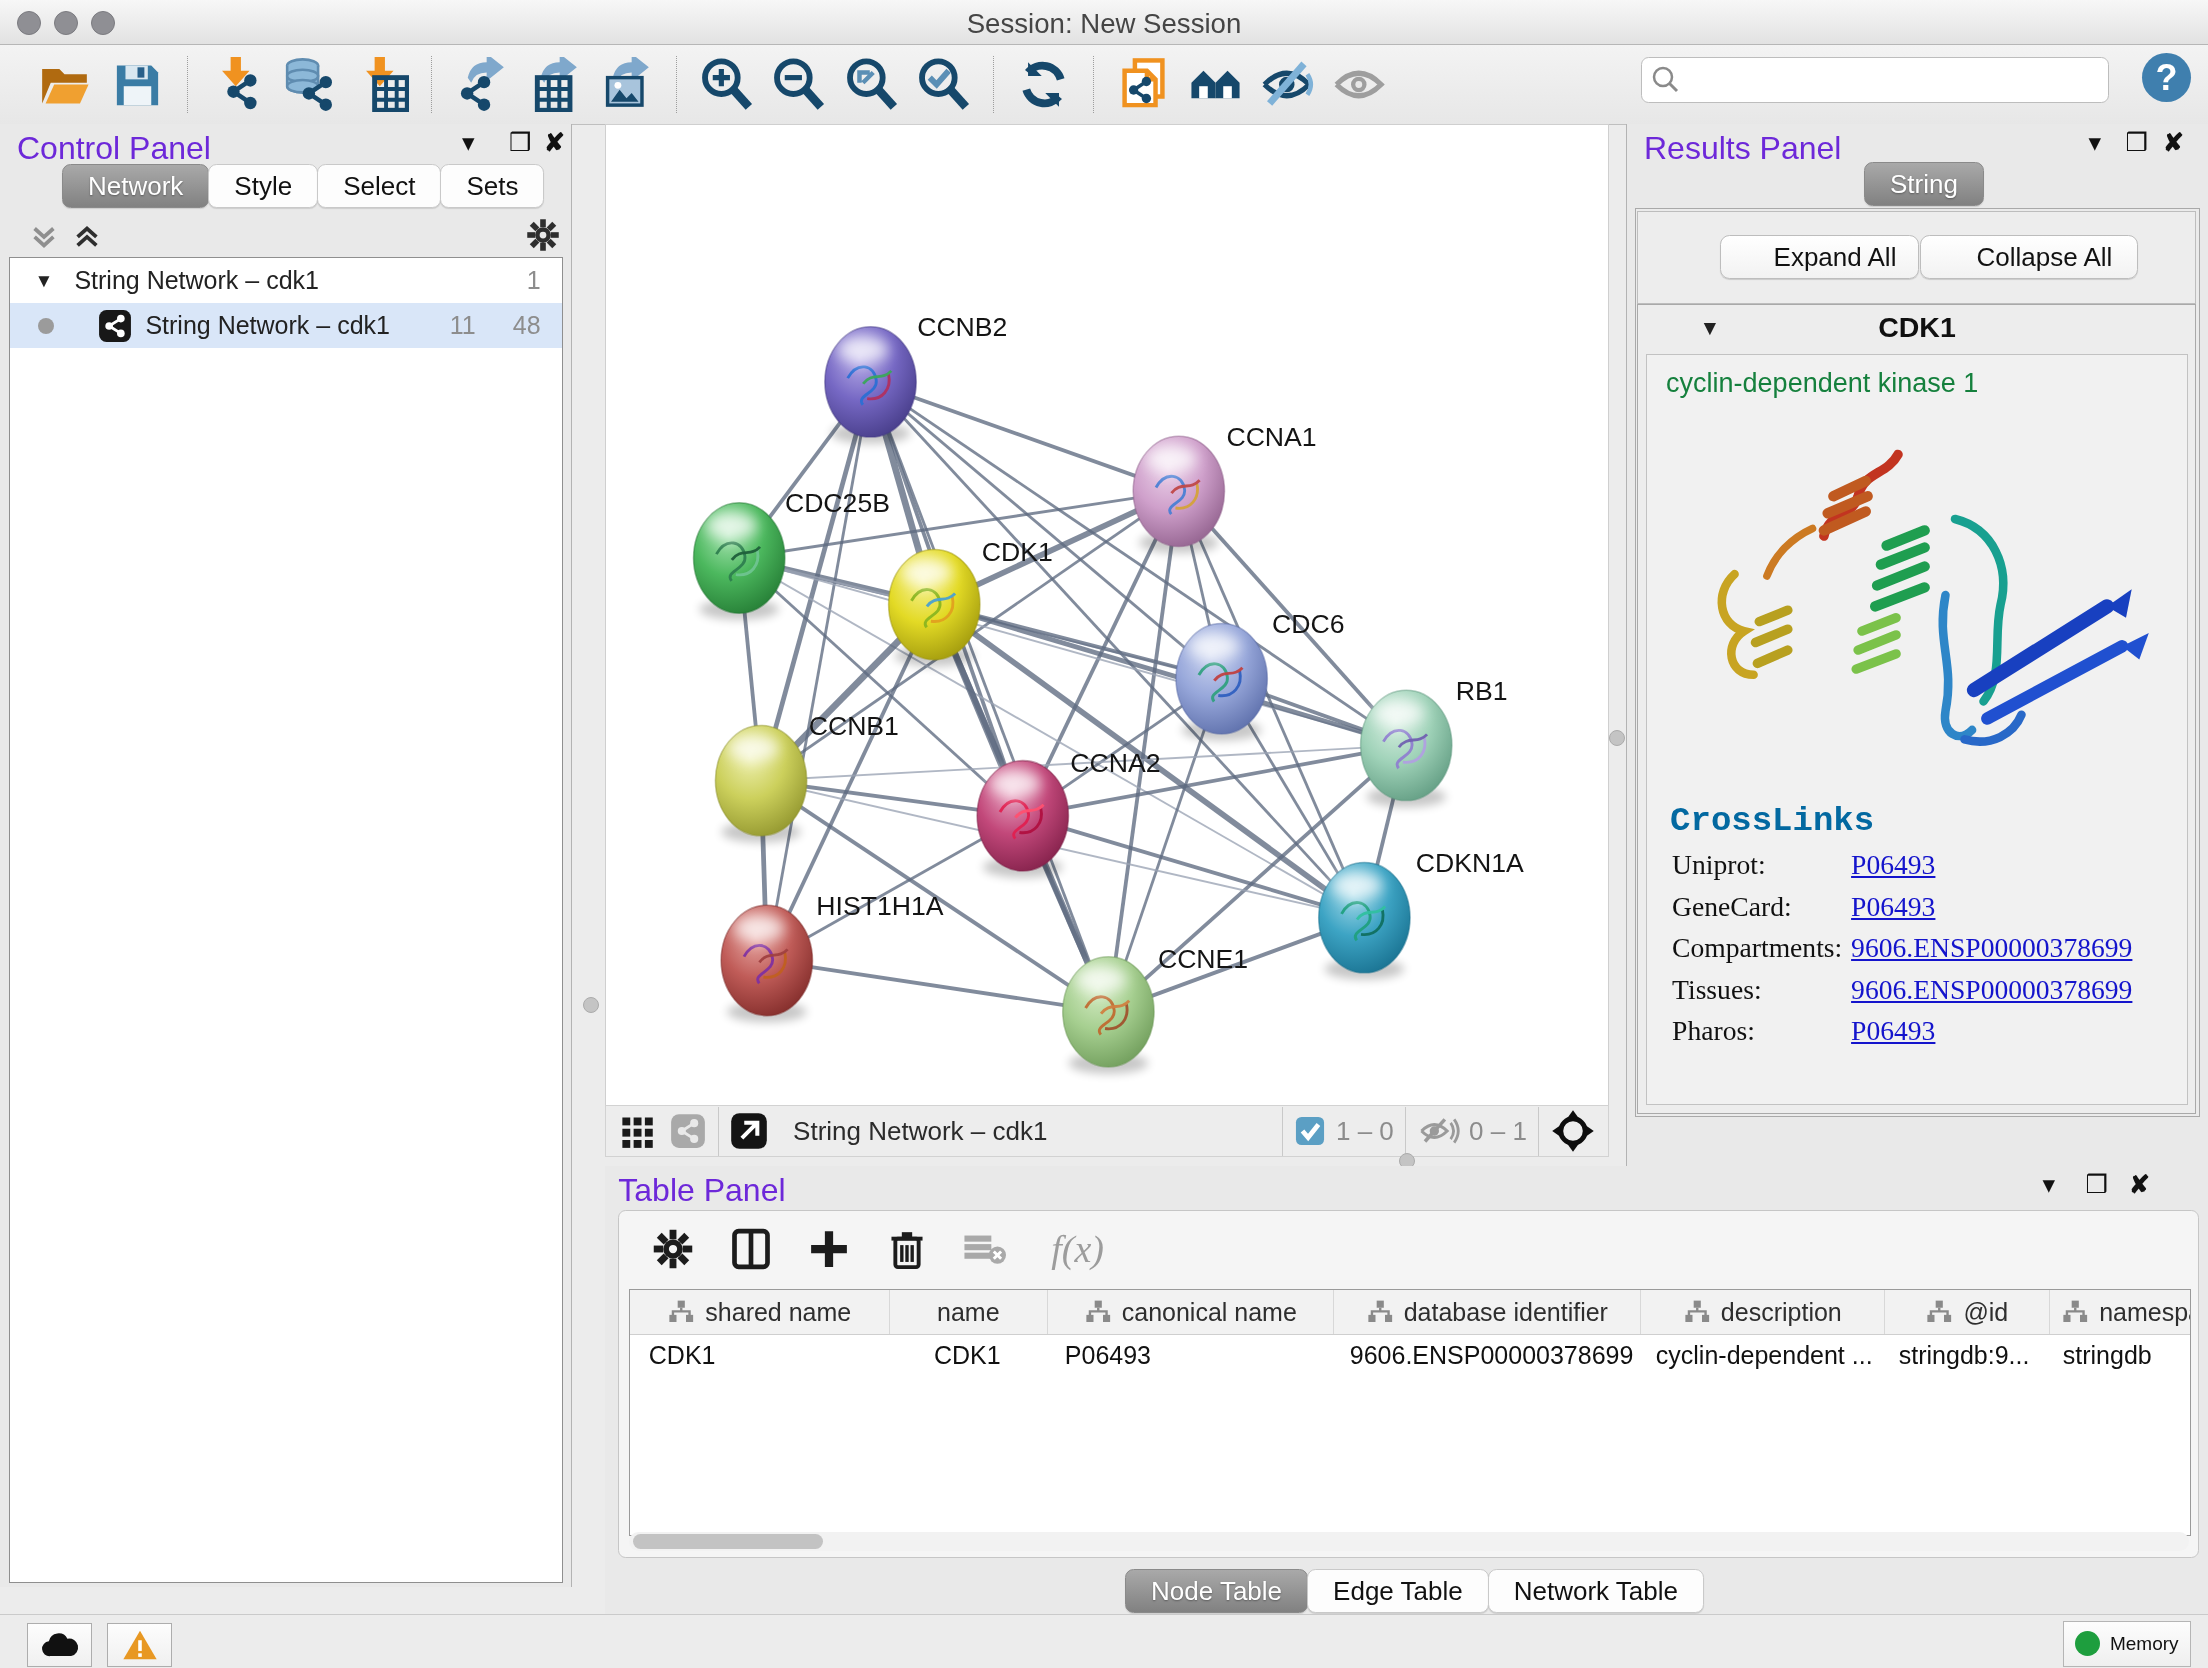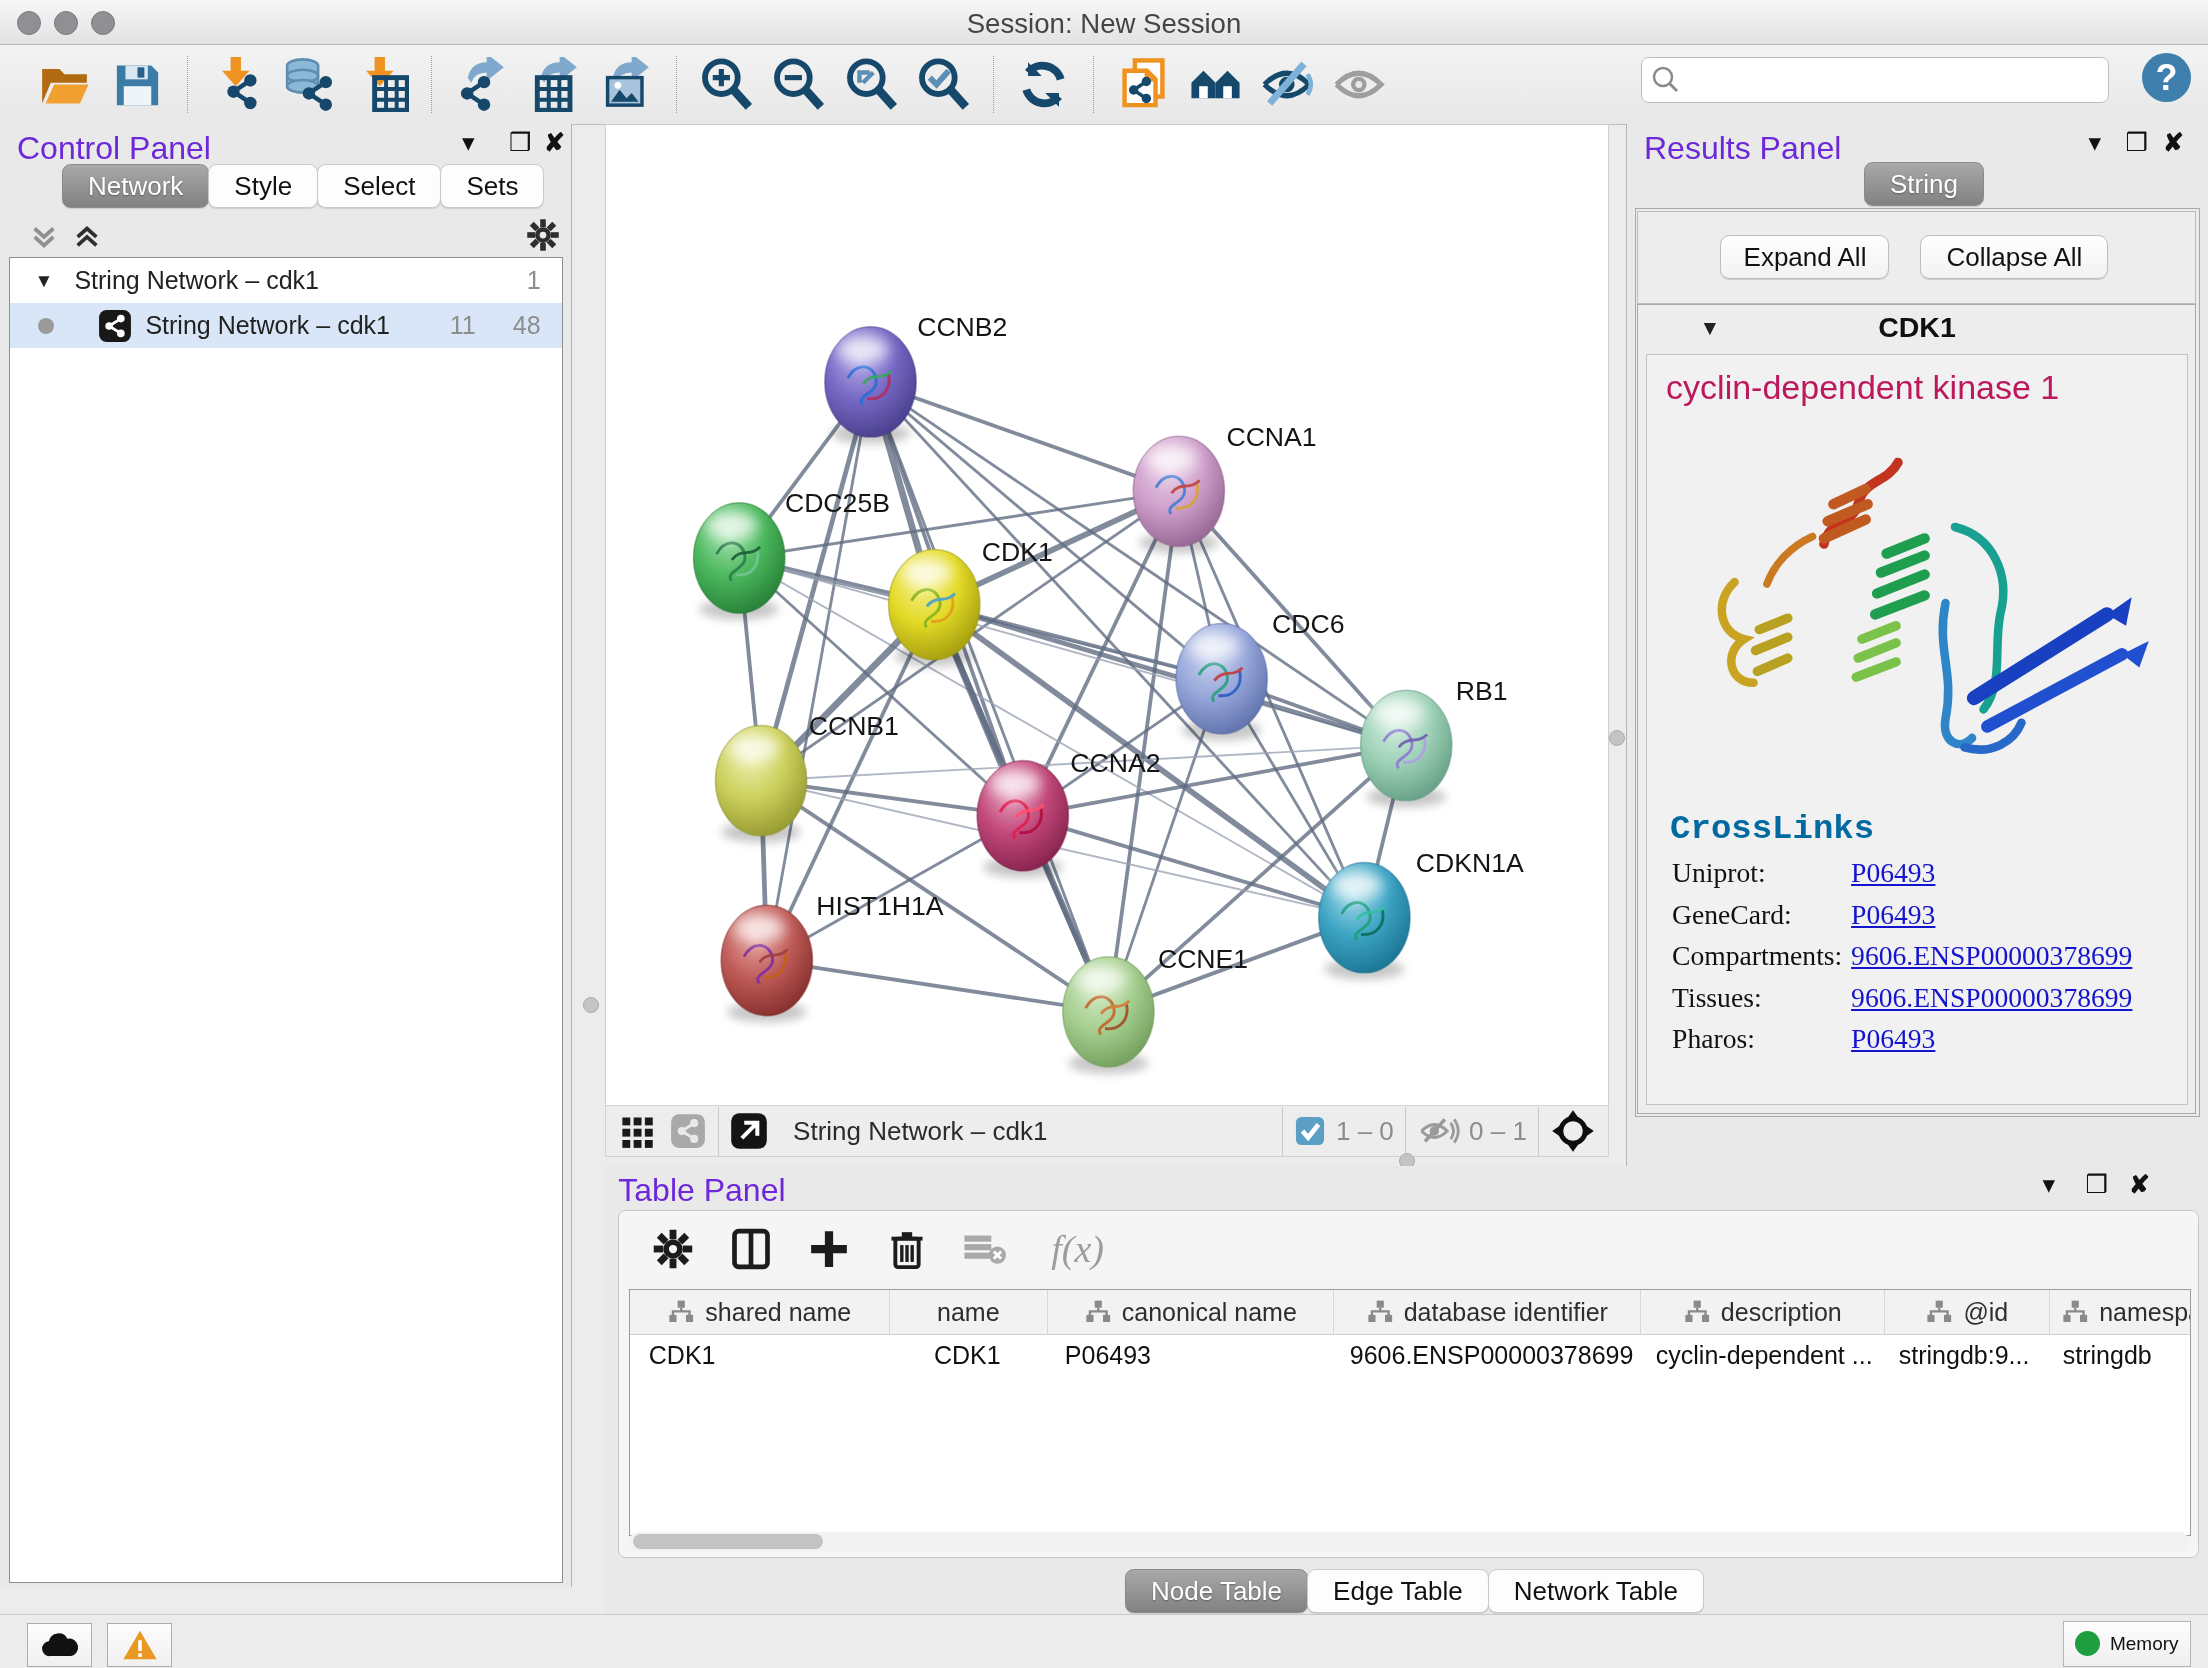--- a/index.html
+++ b/index.html
@@ -48,21 +48,21 @@
     border:1px solid #cfcfcf;}
   #canvas-status{left:605px;top:1105px;width:1002px;height:50px;background:#ededed;
     border:1px solid #d2d2d2;display:flex;align-items:center;}
   .cs-div{width:0;height:49px;border-left:1px solid #c9c9c9;margin:0 11.4px;}
   .splitter-dot{width:14.3px;height:14.3px;border-radius:50%;background:#c4c4c4;border:1px solid #ababab;}
   
   #results-panel{left:1626px;top:124px;width:582px;height:1463px;background:#e9e9e9;
     border-left:1px solid #b3b3b3;}
   .white-btn{background:linear-gradient(#ffffff,#f2f2f2);border:1px solid #bdbdbd;
     border-radius:9.5px;font-size:26px;color:#111;text-align:center;
-    box-shadow:0 1px 1px rgba(0,0,0,.15);}
+    box-shadow:0 1px 1px rgba(0,0,0,.15);padding-left:30px;}
   #rp-outer{position:absolute;left:7.6px;top:84px;width:563px;height:907px;
     border:1px solid #a9a9a9;background:#ebebeb;}
   #rp-btnrow{position:absolute;left:1.9px;top:1.9px;width:557px;height:91px;
     border:1px solid #bdbdbd;background:#ededed;}
   #rp-section{position:absolute;left:1.9px;top:95px;width:557px;height:808px;
     border:1px solid #a9a9a9;background:#ededed;}
   #rp-content{position:absolute;left:7.6px;top:49px;width:540px;height:749px;
     border:1px solid #c2c2c2;background:#f1f1f1;overflow:hidden;}
   .xl-row{display:flex;font-family:"Liberation Serif",serif;font-size:27.6px;margin:9.5px 0 9.5px 25px;}
   .xl-label{width:179px;color:#111;}
@@ -615,21 +615,21 @@
     </div>
     <div id="rp-outer">
       <div id="rp-btnrow">
         <div class="white-btn" style="position:absolute;left:82px;top:23px;width:167px;height:42px;line-height:42px">Expand All</div>
         <div class="white-btn" style="position:absolute;left:282px;top:23px;width:186px;height:42px;line-height:42px">Collapse All</div>
       </div>
       <div id="rp-section">
         <span style="position:absolute;left:61px;top:11.4px;font-size:21px">▼</span>
         <div style="position:absolute;left:0;right:0;top:5.7px;text-align:center;font-size:28.5px;font-weight:bold;color:#101010">CDK1</div>
         <div id="rp-content">
-          <div style="margin:13.3px 0 0 19px;font-size:34px;color:#be185d">cyclin-dependent kinase 1</div>
+          <div style="margin:13.3px 0 0 19px;font-size:27px;color:#15803d">cyclin-dependent kinase 1</div>
           <svg id="protein-svg" width="514" height="380" viewBox="0 0 540 400" style="display:block;margin:5.7px auto 0">
  <g fill="none" stroke-linecap="round">
   <path d="M250,52 C238,74 214,70 208,96 C202,118 178,112 172,138" stroke="#c23420" stroke-width="10"></path>
   <path d="M182,96 l34,-16 m-40,34 l42,-18 m-46,36 l44,-20" stroke="#c05a20" stroke-width="11"></path>
   <path d="M160,130 C138,140 120,158 112,180" stroke="#cc7a22" stroke-width="8"></path>
   <path d="M78,178 C56,198 62,232 88,238 C66,252 72,284 98,284" stroke="#c8a422" stroke-width="9"></path>
   <path d="M104,228 l30,-12 m-34,34 l34,-14 m-32,36 l32,-14" stroke="#b8a020" stroke-width="10"></path>
   <path d="M238,148 l40,-16 m-46,36 l46,-18 m-50,40 l50,-20 m-52,42 l52,-20" stroke="#1f9e50" stroke-width="11"></path>
   <path d="M212,238 l36,-14 m-40,34 l40,-16 m-42,36 l42,-16" stroke="#7bc24a" stroke-width="10"></path>
   <path d="M310,120 C350,130 368,170 358,210 C350,246 362,284 340,312" stroke="#18a090" stroke-width="9"></path>

